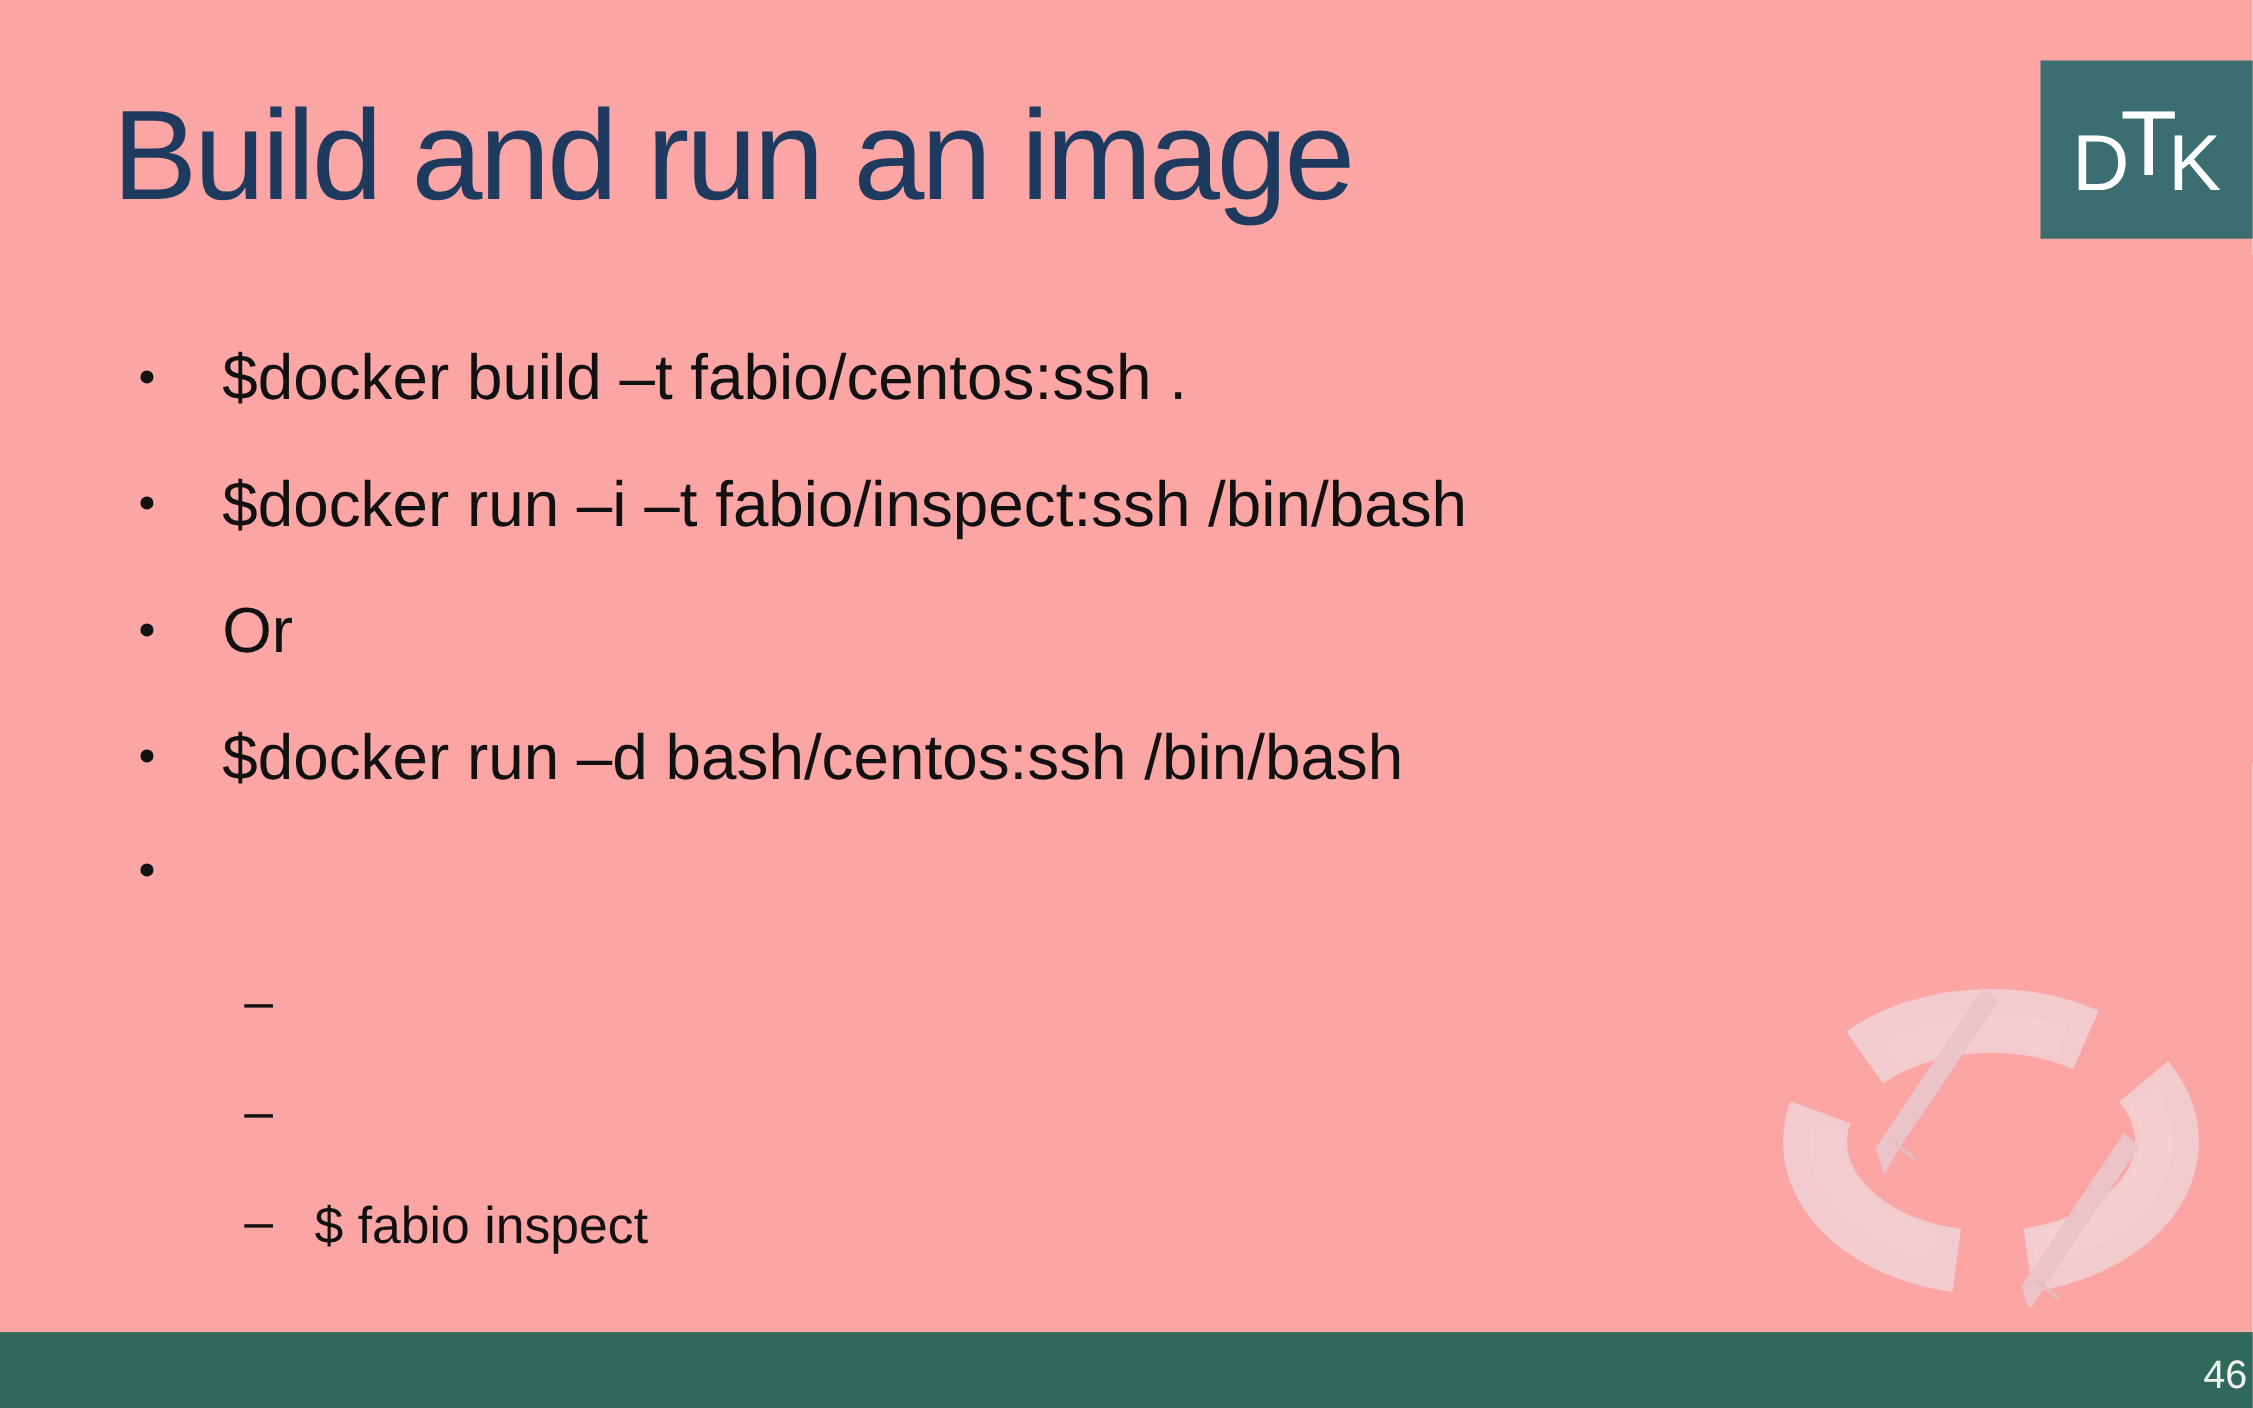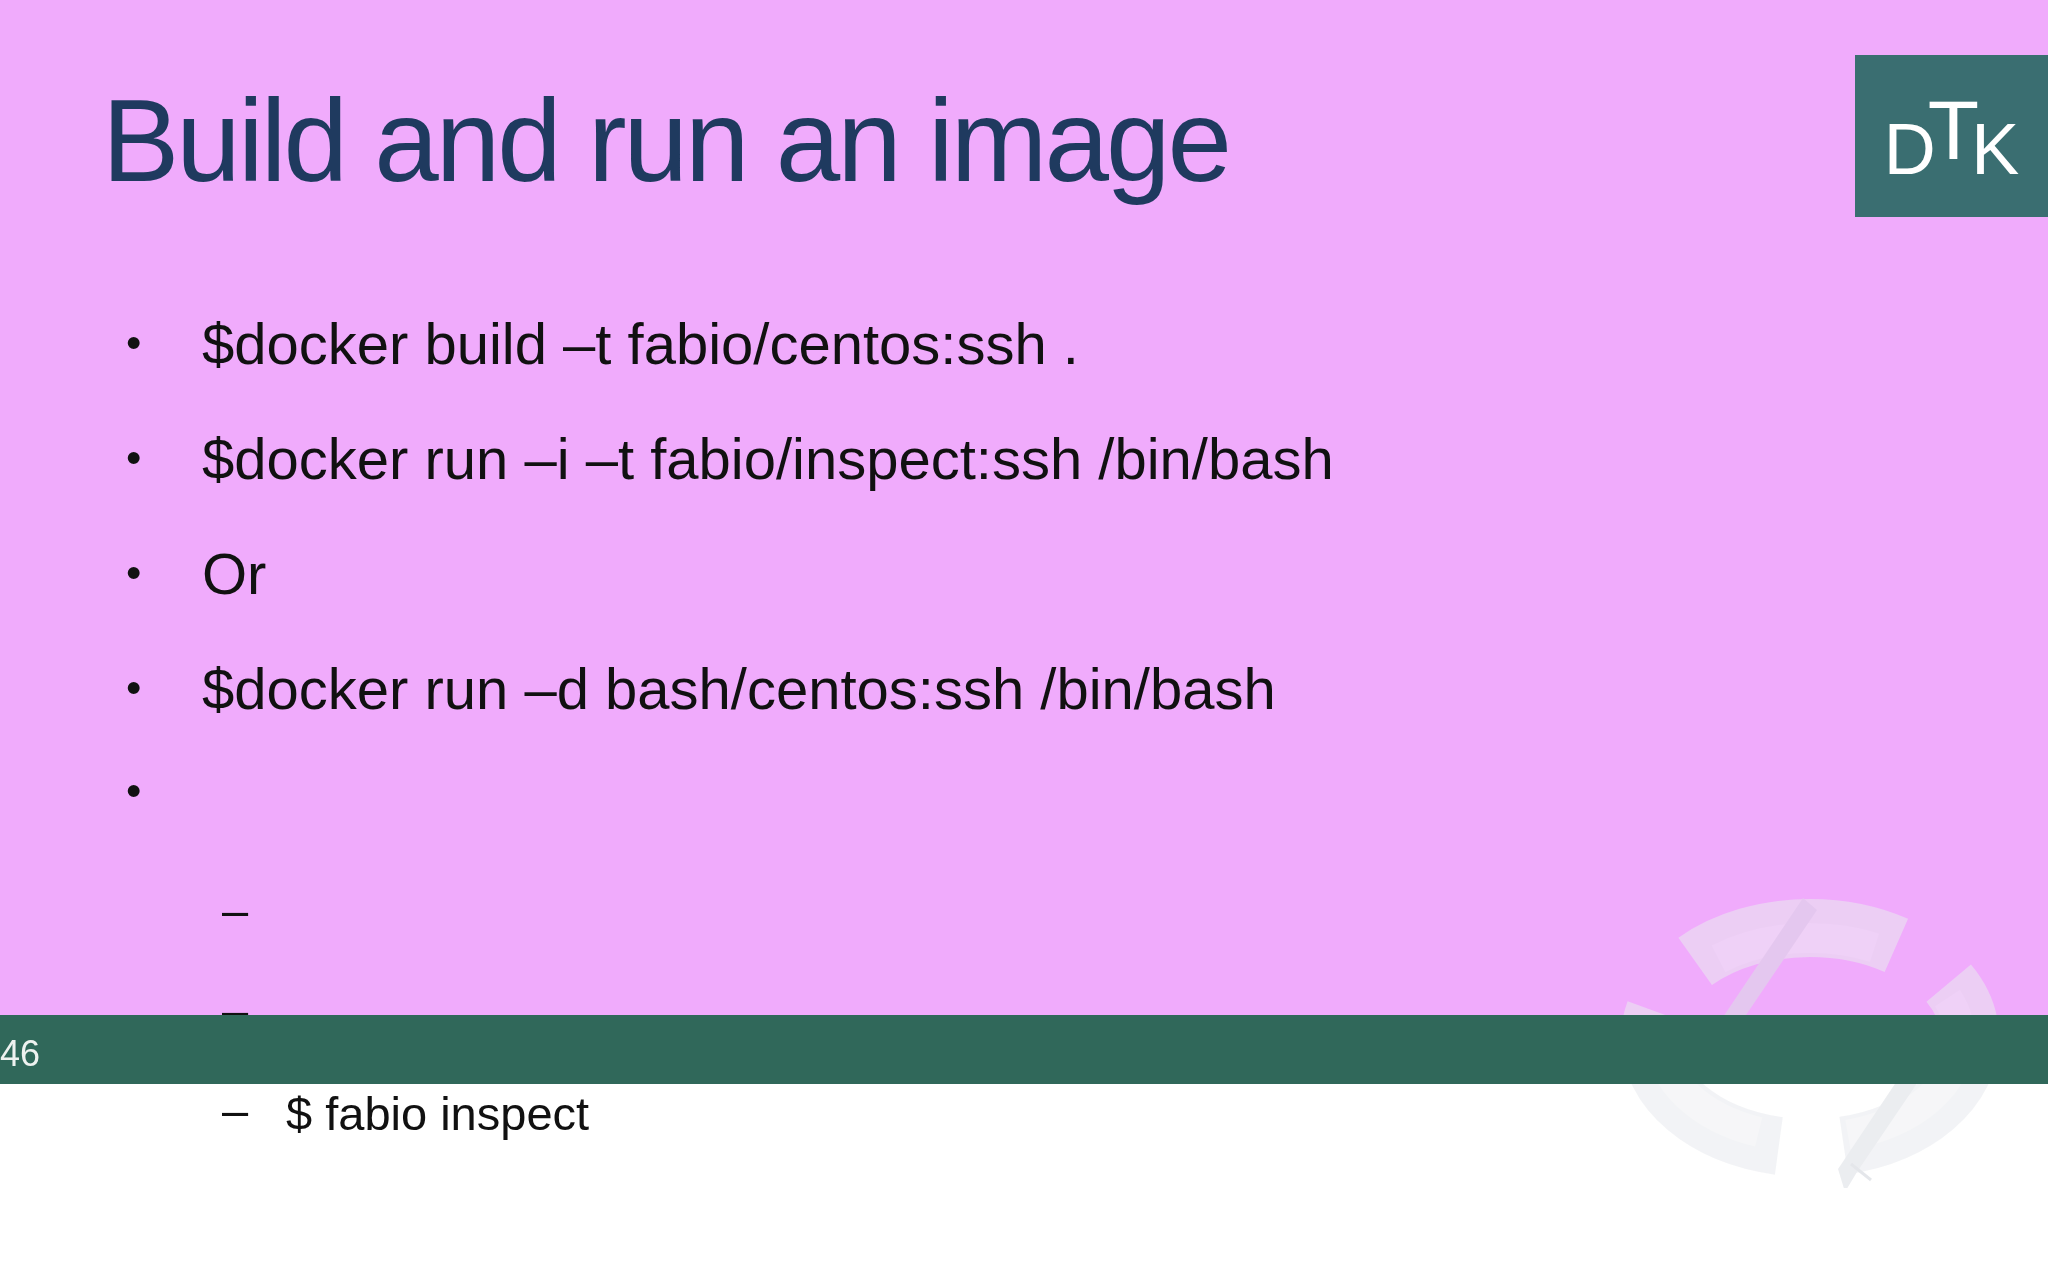--- a/index.html
+++ b/index.html
@@ -7,22 +7,22 @@
     padding: 0;
     width: 2048px;
     height: 1280px;
     background: #ffffff;
     overflow: hidden;
     font-family: "Liberation Sans", sans-serif;
   }
   .slide {
     position: relative;
     width: 2048px;
-    height: 1084px;
-    background: #f0abfc;
+    height: 1280px;
+    background: #fca5a5;
   }
   
   .title {
     position: absolute;
     left: 102px;
     top: 83px;
     margin: 0;
     font-size: 116px;
     font-weight: 400;
     letter-spacing: -3px;
@@ -90,21 +90,22 @@
   
   .footer {
     position: absolute;
     left: 0;
     bottom: 0;
     width: 2048px;
     height: 69px;
     background: #30685a;
     display: flex;
     align-items: center;
-    padding-right: 38px;
+    justify-content: flex-end;
+    padding-right: 5px;
     box-sizing: border-box;
   }
   .page-number {
     color: #eef2f0;
     font-size: 36px;
     line-height: 1;
     transform: translateY(4px);
   }
 </style>
 </head>

